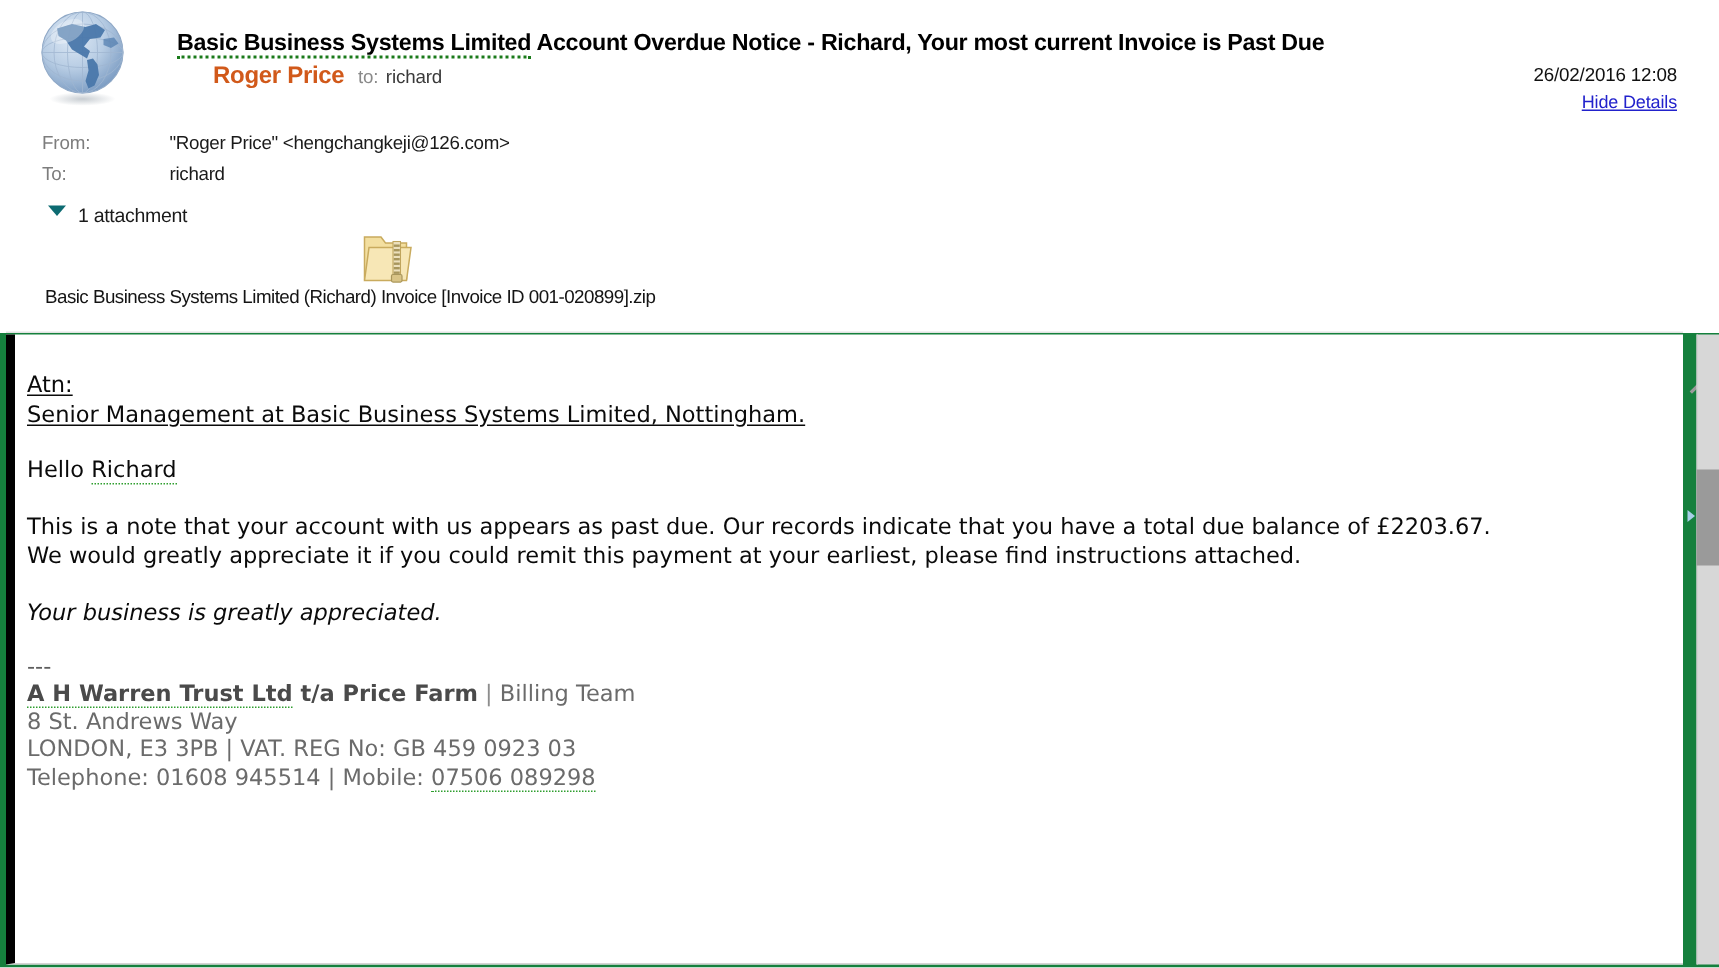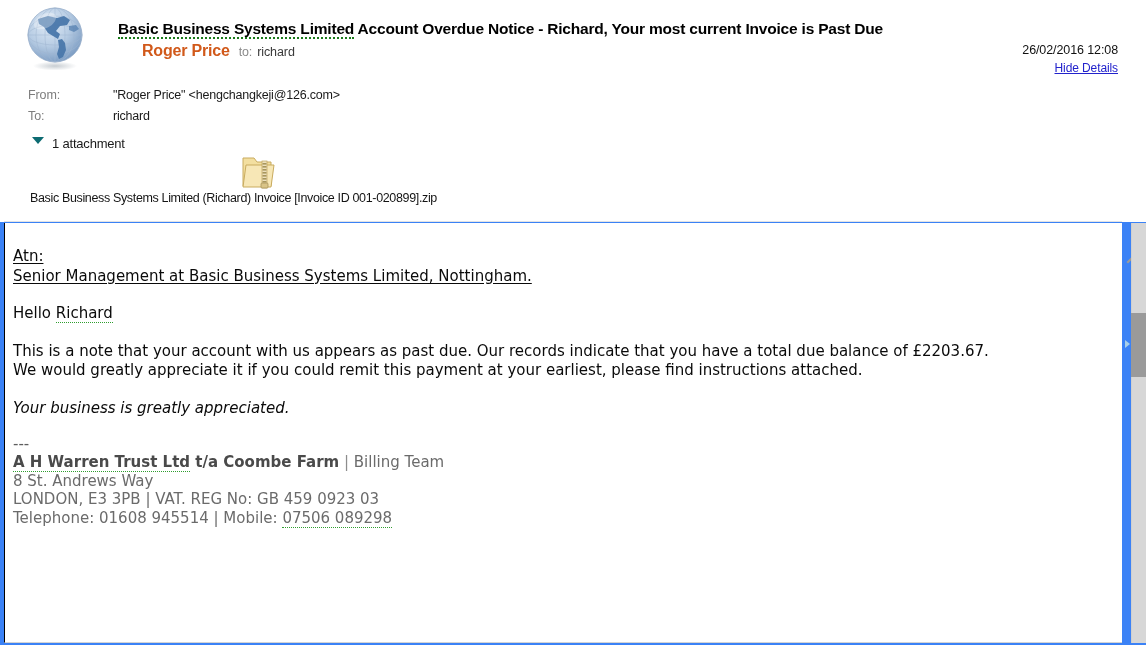--- a/index.html
+++ b/index.html
@@ -11,21 +11,21 @@
     width: 1146px;
     height: 645px;
     overflow: hidden;
     font-family: "Liberation Sans", sans-serif;
   }
 
   #app {
     position: relative;
     width: 1146px;
     height: 645px;
-    background: #3b82f6;
+    background: #15803d;
     overflow: hidden;
   }
 
   
   .header {
     position: relative;
     width: 1146px;
     height: 222px;
     background: #ffffff;
   }
@@ -184,21 +184,21 @@
   }
 
   
   .body-pane {
     position: absolute;
     left: 4px;
     top: 223px;
     width: 1118px;
     height: 420px;
     background: #ffffff;
-    border-left: 1px solid #000000;
+    border-left: 6px solid #000000;
     border-bottom: 1px solid #d4d4d4;
     overflow: hidden;
   }
 
   .msg-body {
     position: absolute;
     left: 8px;
     top: 24px;
     width: 1090px;
     font-family: "DejaVu Sans", sans-serif;
@@ -386,21 +386,21 @@
 
       <div class="para">
         <div>This is a note that your account with us appears as past due. Our records indicate that you have a total due balance of £2203.67.</div>
         <div>We would greatly appreciate it if you could remit this payment at your earliest, please find instructions attached.</div>
       </div>
 
       <div class="italic-line">Your business is greatly appreciated.</div>
 
       <div>
         <div class="sig-dashes">---</div>
-        <div class="sig"><span class="sig-strong uline-green">A H Warren Trust Ltd</span><span class="sig-strong"> t/a Coombe Farm</span><span class="sig-pipe"> | </span><span>Billing Team</span></div>
+        <div class="sig"><span class="sig-strong uline-green">A H Warren Trust Ltd</span><span class="sig-strong"> t/a Price Farm</span><span class="sig-pipe"> | </span><span>Billing Team</span></div>
         <div class="sig">8 St. Andrews Way</div>
         <div class="sig">LONDON, E3 3PB | VAT. REG No: GB 459 0923 03</div>
         <div class="sig"><span>Telephone: 01608 945514 | Mobile: </span><span class="uline-green">07506 089298</span></div>
       </div>
 
     </div>
   </div>
 
   <div class="scroll-area">
     <div class="scroll-up-chevron">

